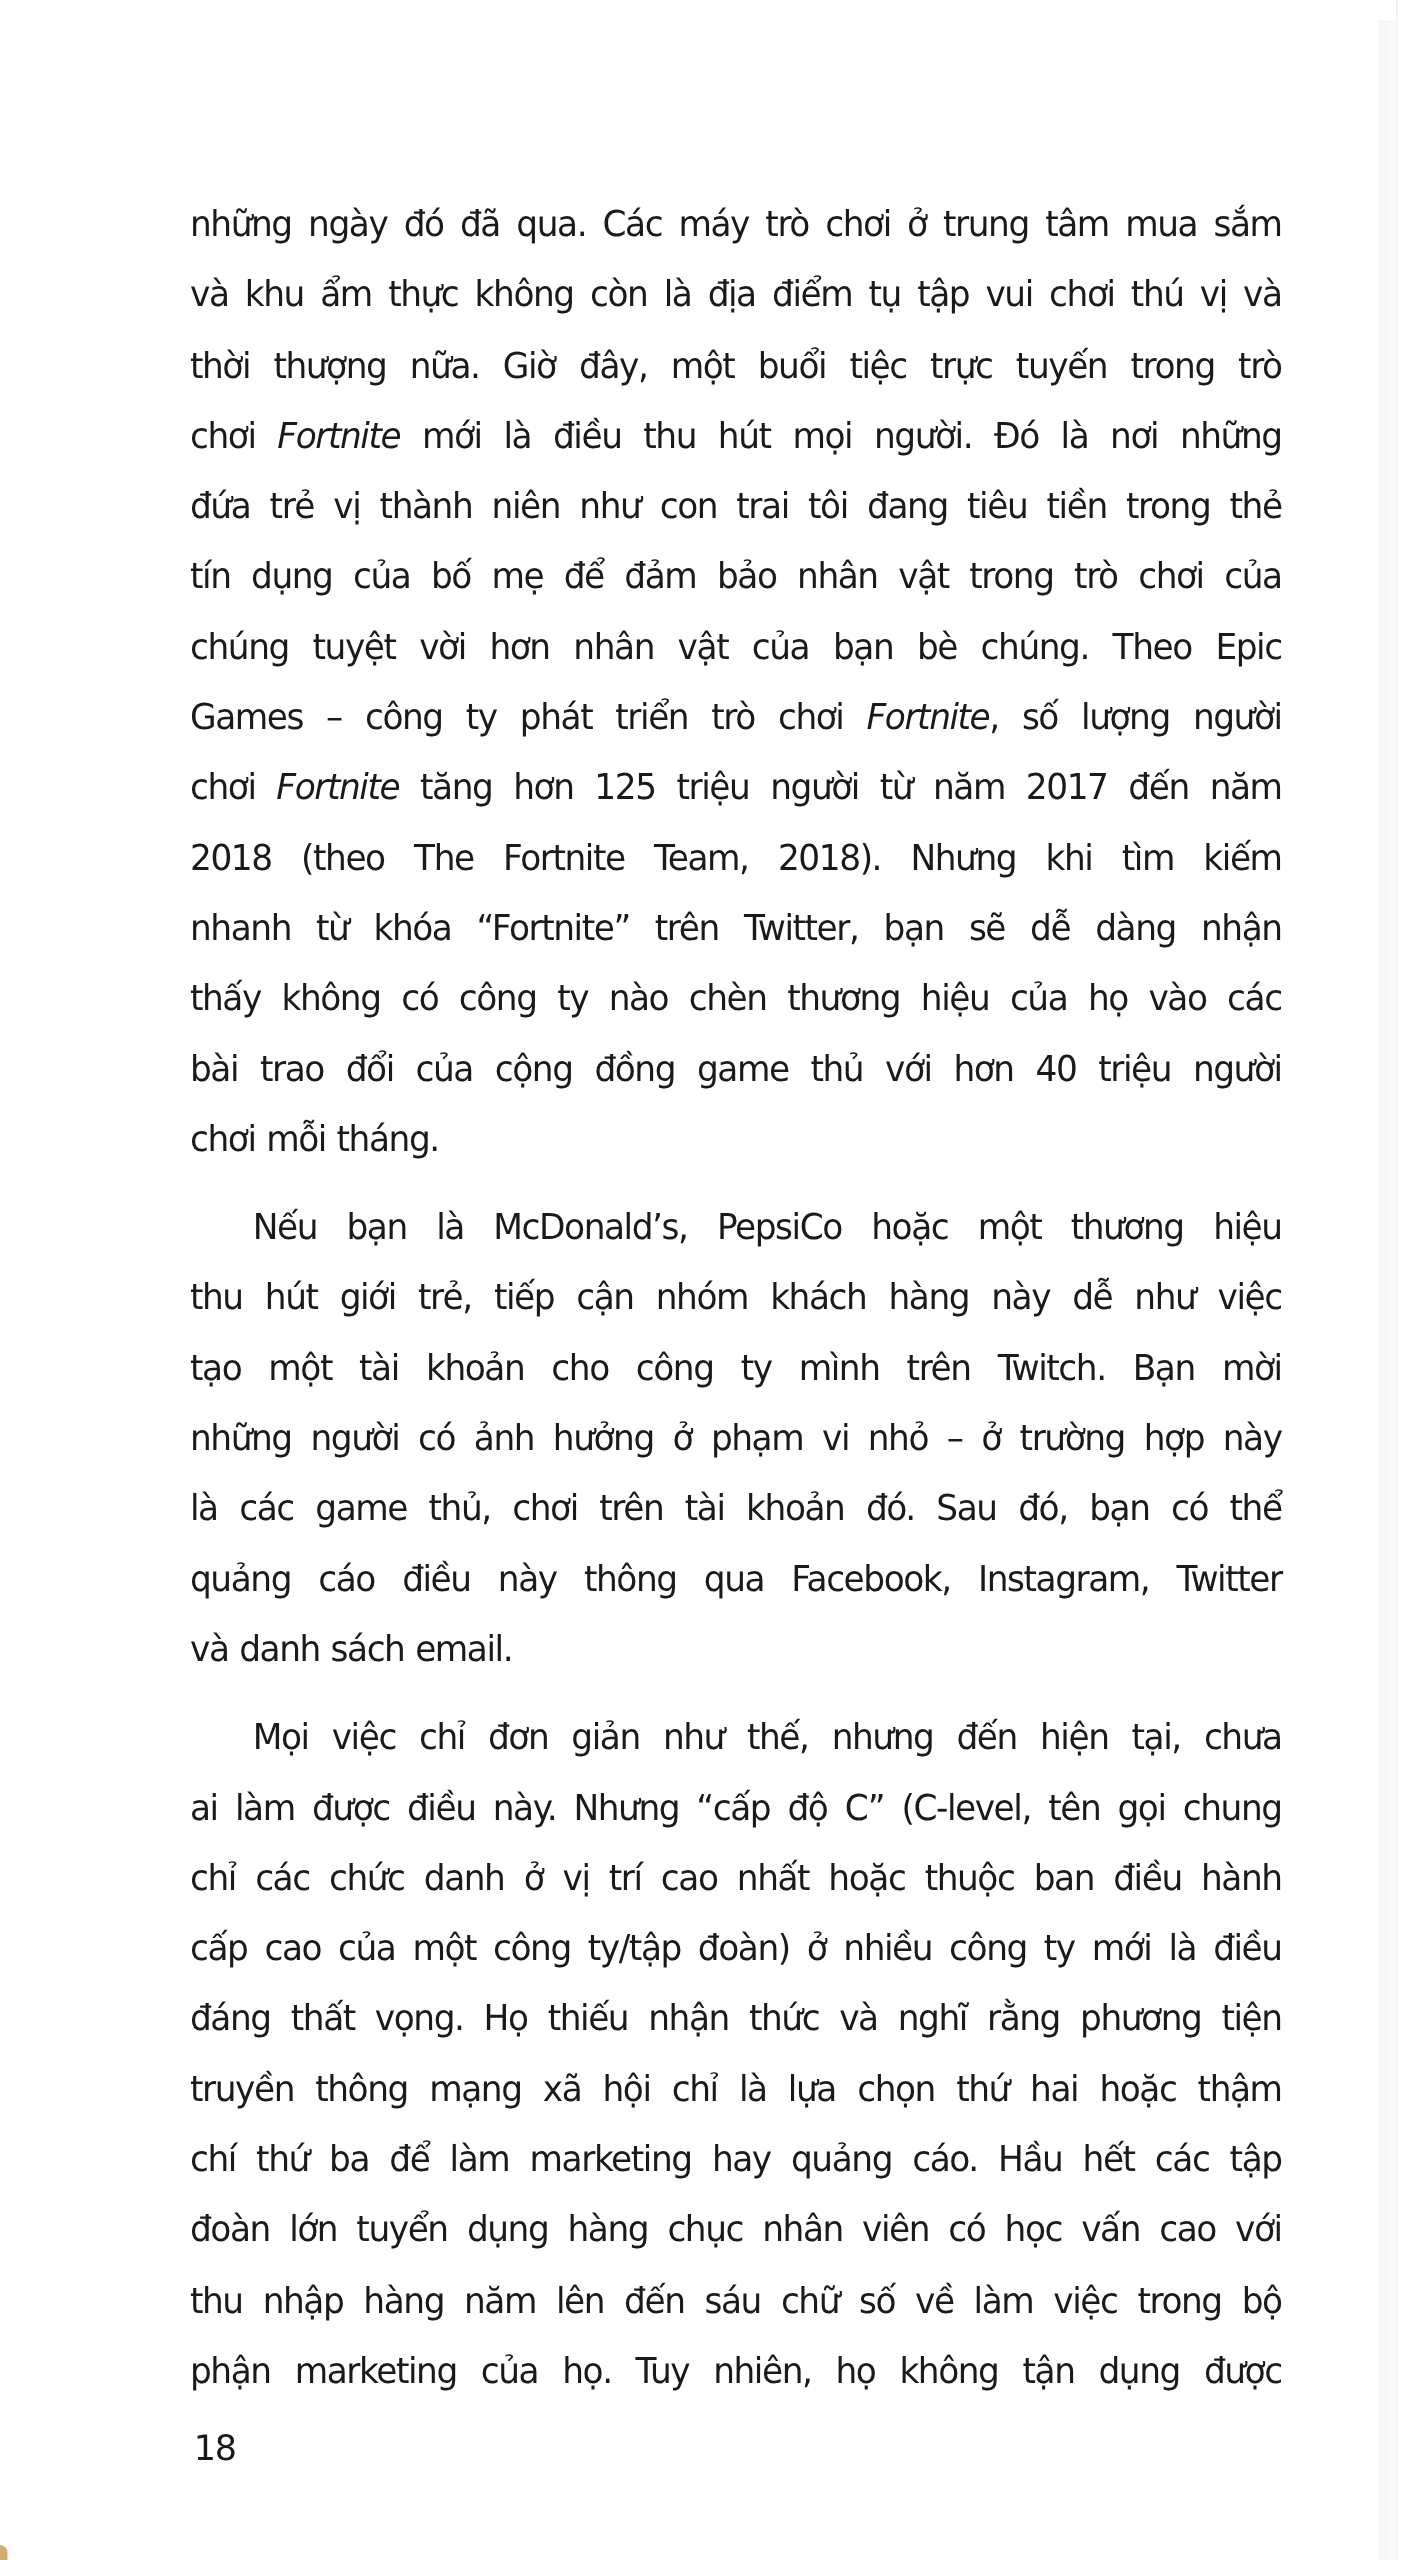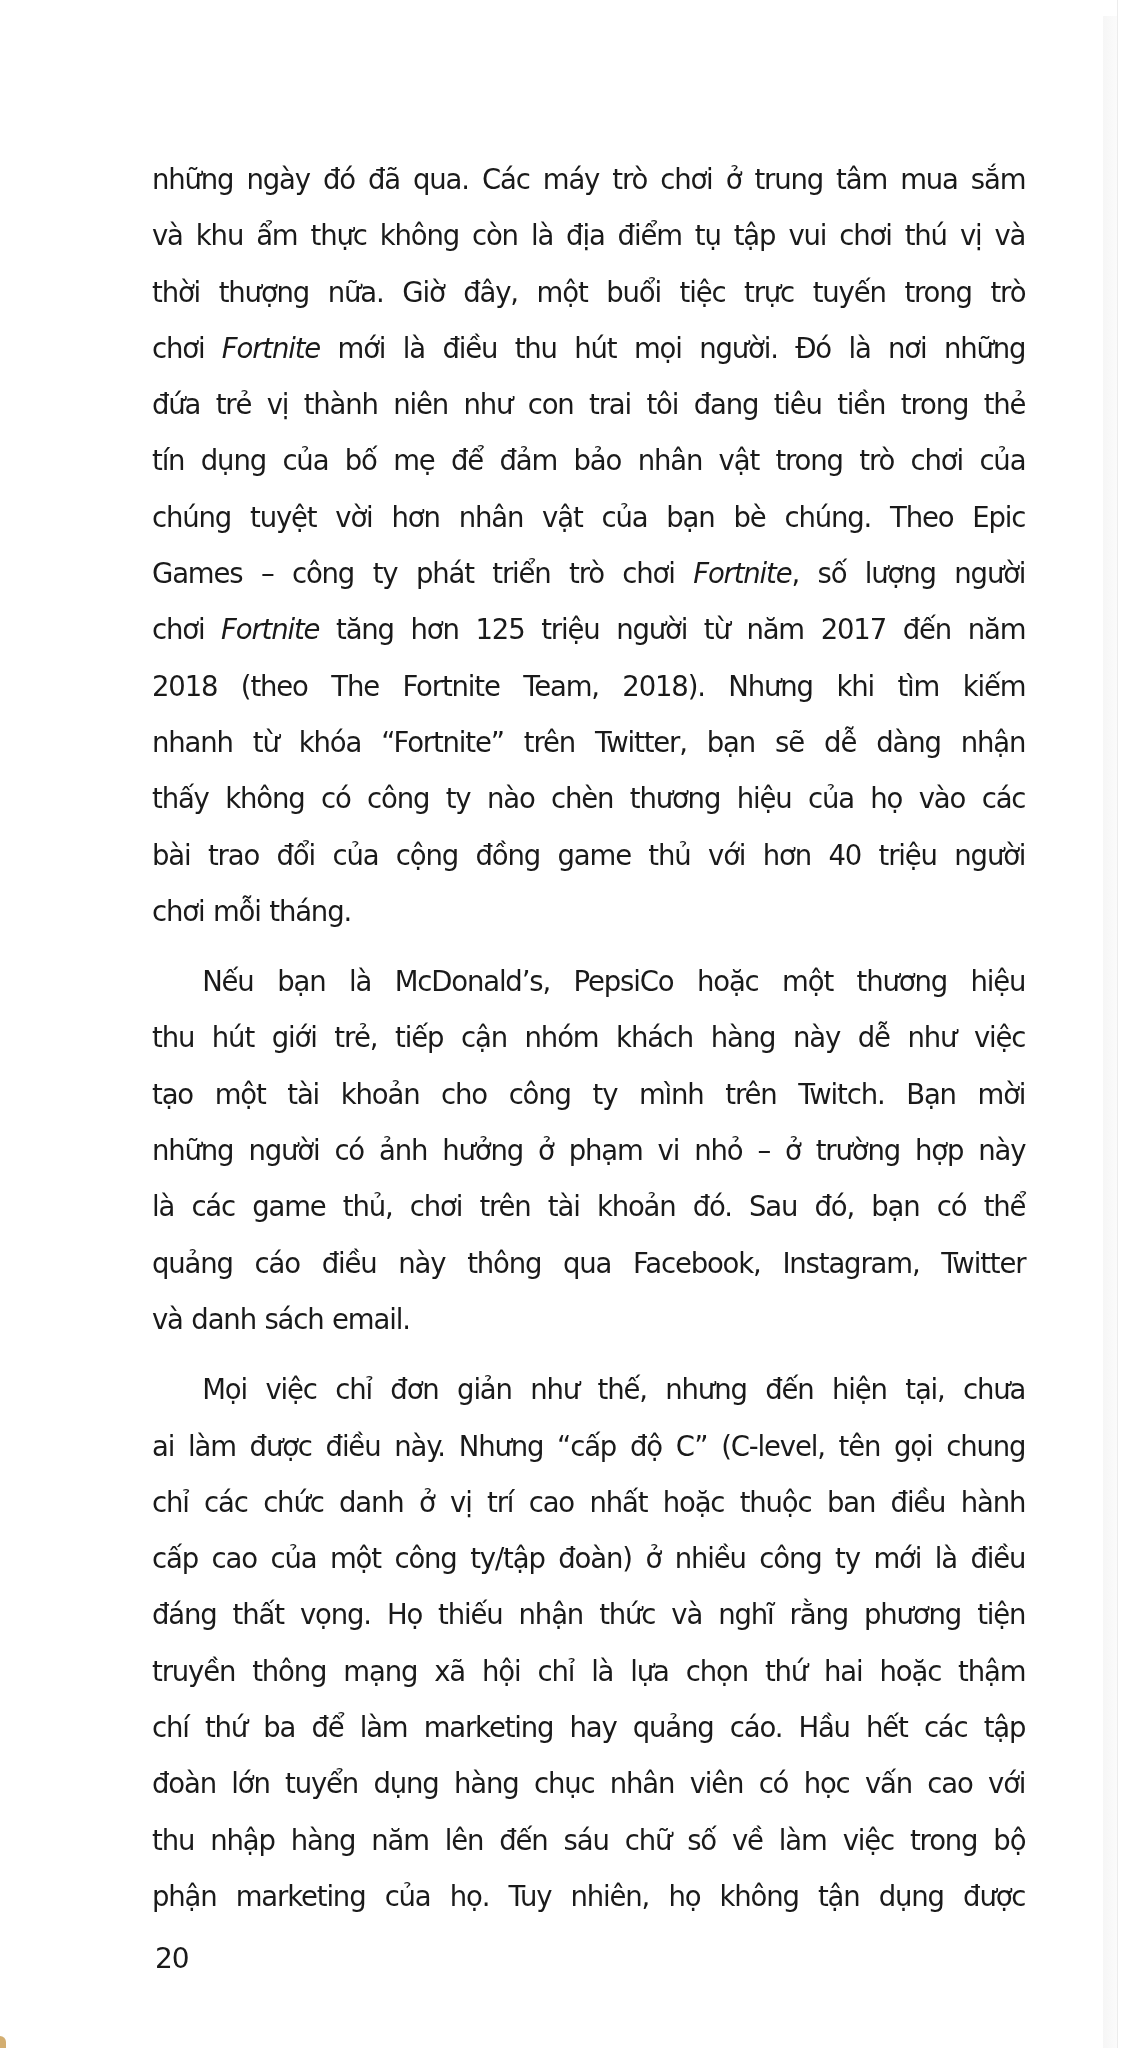--- a/index.html
+++ b/index.html
@@ -126,16 +126,16 @@
         <span class="line"><span>cấp cao của một công ty/tập đoàn) ở nhiều công ty mới là điều</span></span>
         <span class="line"><span>đáng thất vọng. Họ thiếu nhận thức và nghĩ rằng phương tiện</span></span>
         <span class="line"><span>truyền thông mạng xã hội chỉ là lựa chọn thứ hai hoặc thậm</span></span>
         <span class="line"><span>chí thứ ba để làm marketing hay quảng cáo. Hầu hết các tập</span></span>
         <span class="line"><span>đoàn lớn tuyển dụng hàng chục nhân viên có học vấn cao với</span></span>
         <span class="line"><span>thu nhập hàng năm lên đến sáu chữ số về làm việc trong bộ</span></span>
         <span class="line"><span>phận marketing của họ. Tuy nhiên, họ không tận dụng được</span></span>
       </p>
     </div>
 
-  <div class="page-number">20</div>
+  <div class="page-number">18</div>
 
   <div class="corner-stain"></div>
 </div>
 
 </body></html>

